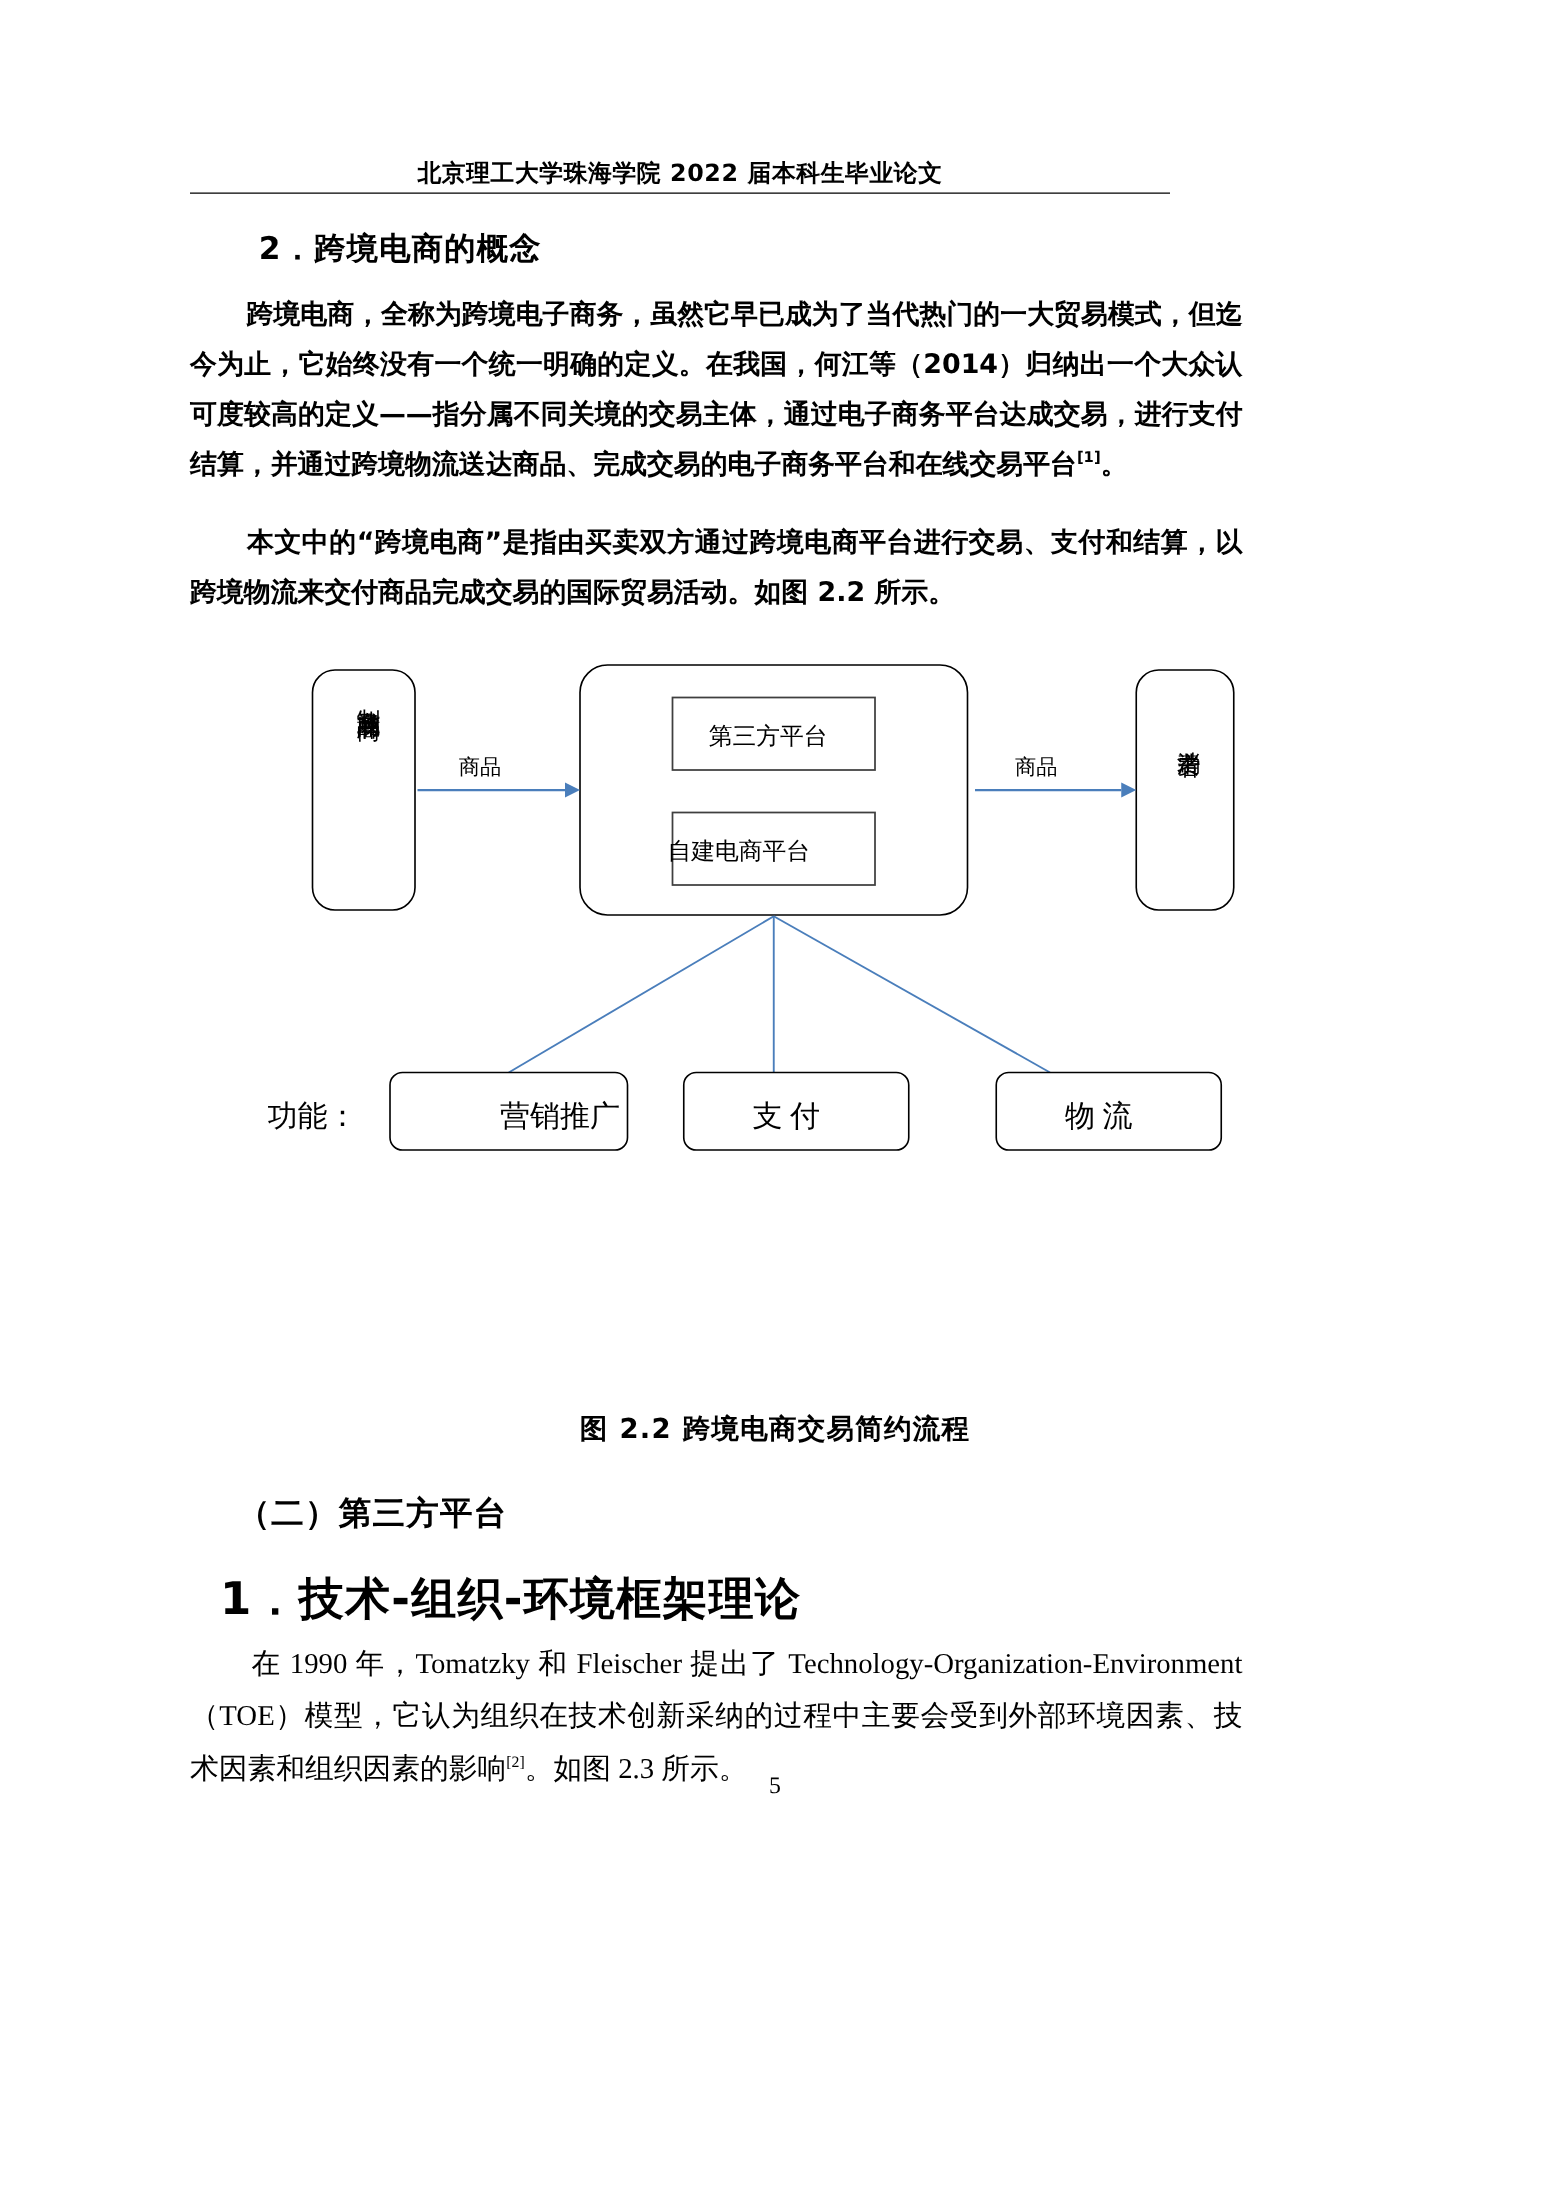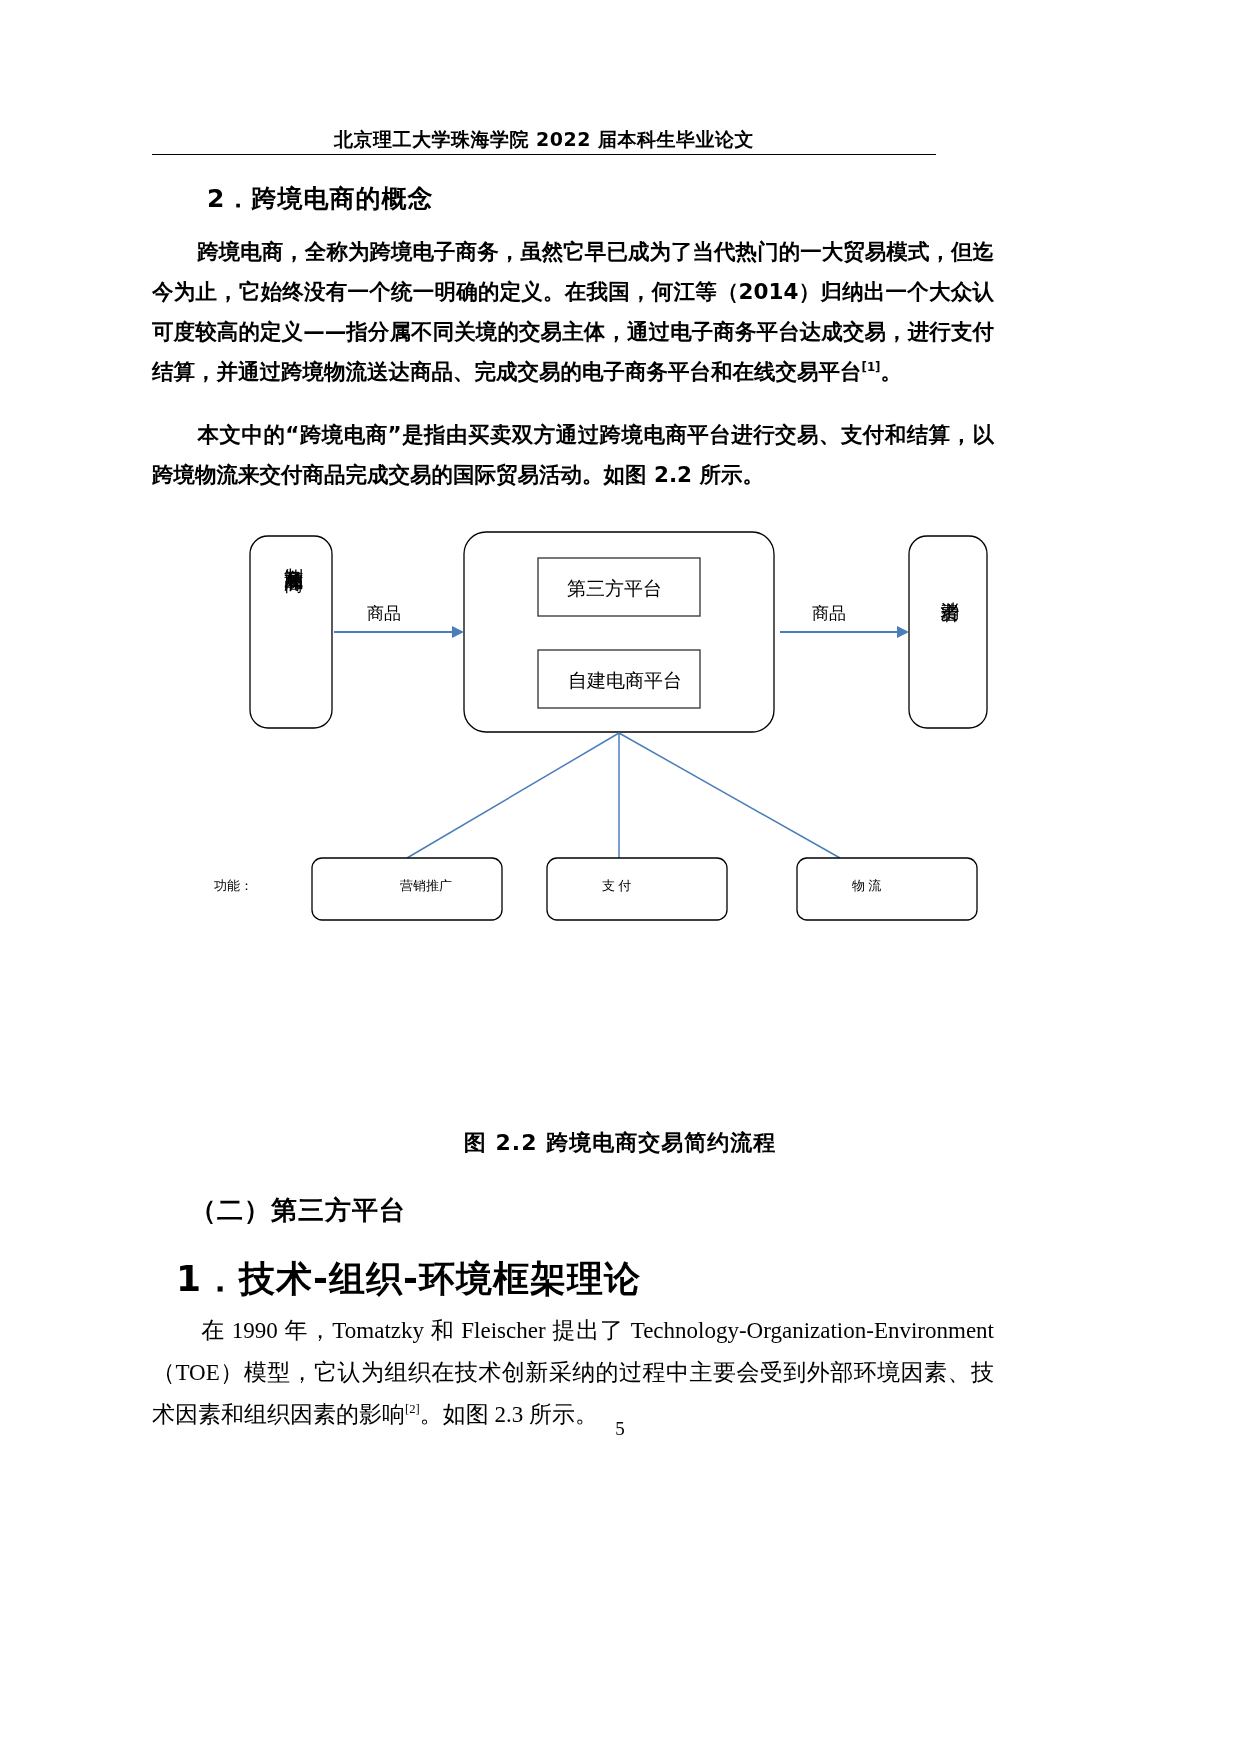--- a/index.html
+++ b/index.html
@@ -121,21 +121,21 @@
     position: absolute;
     font-family: "Liberation Serif", "DejaVu Serif", serif;
     font-size: 17px;
     color: #000;
     white-space: nowrap;
   }
 
   .func-label {
     position: absolute;
     font-family: "Liberation Serif", "DejaVu Serif", serif;
-    font-size: 13px;
+    font-size: 24px;
     color: #000;
     white-space: nowrap;
   }
 
   
   .caption {
     position: absolute;
     left: 0;
     top: 1128px;
     width: 1240px;
@@ -204,21 +204,21 @@
       <rect x="395" y="338" width="180" height="62" rx="10" ry="10" fill="#ffffff" stroke="#000000" stroke-width="1.3"></rect>
       <rect x="645" y="338" width="180" height="62" rx="10" ry="10" fill="#ffffff" stroke="#000000" stroke-width="1.3"></rect>
     </svg>
 
     <div class="vlabel" style="left:131px; top:32px;">制造商或品牌商</div>
 
     <div class="arrow-label" style="left:215px; top:82px;">商品</div>
 
     <div class="hlabel" style="left:415px; top:56px;">第三方平台</div>
 
-    <div class="hlabel" style="left:416px; top:148px;">自建电商平台</div>
+    <div class="hlabel" style="left:382px; top:148px;">自建电商平台</div>
 
     <div class="arrow-label" style="left:660px; top:82px;">商品</div>
 
     <div class="vlabel" style="left:787px; top:66px;">消费者</div>
 
     <div class="func-label" style="left:62px; top:357px;">功能：</div>
 
     <div class="func-label" style="left:206px; top:357px;margin-left:42px;">营销推广</div>
 
     <div class="func-label" style="left:450px; top:357px;">支  付</div>

